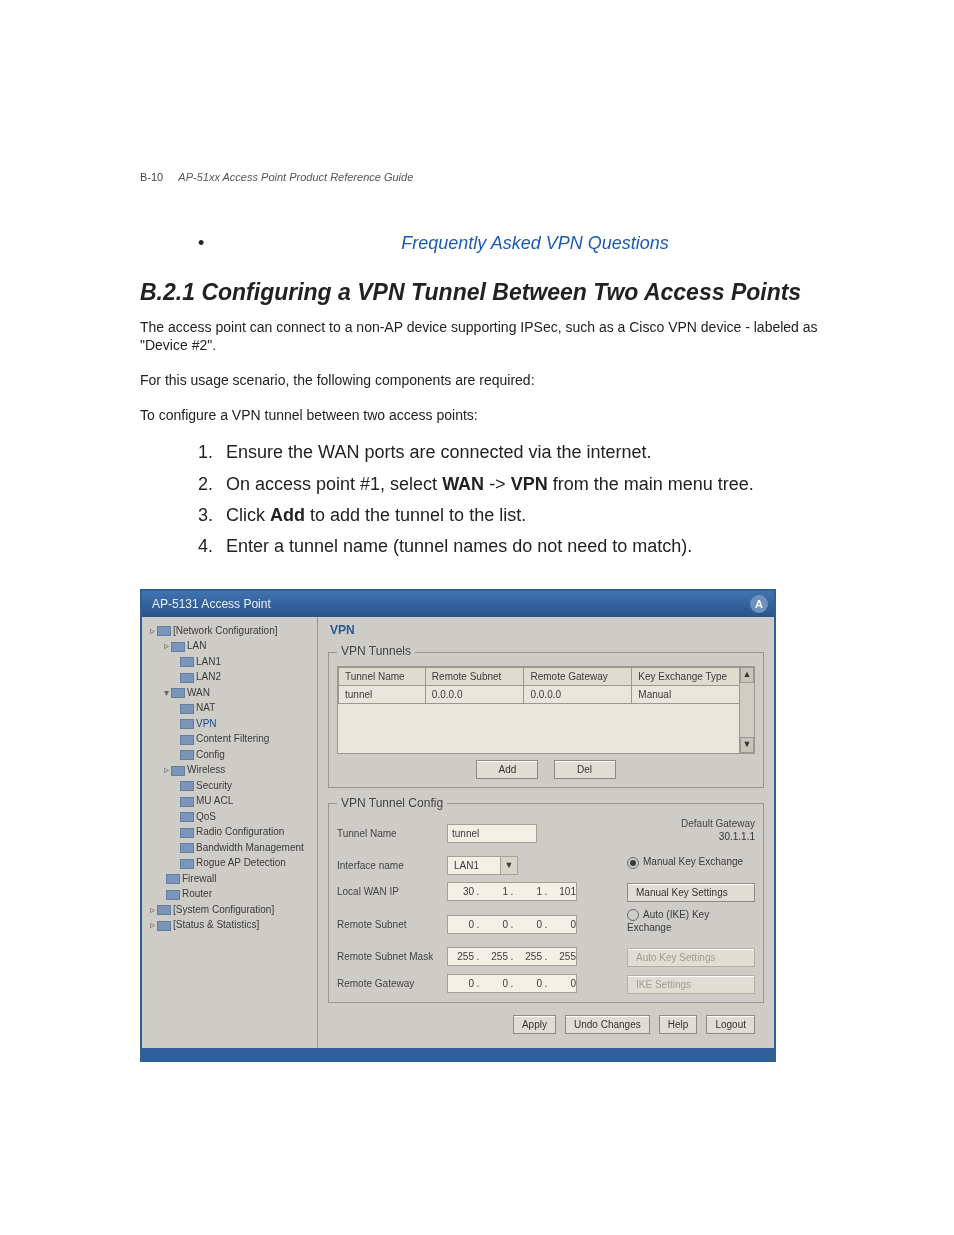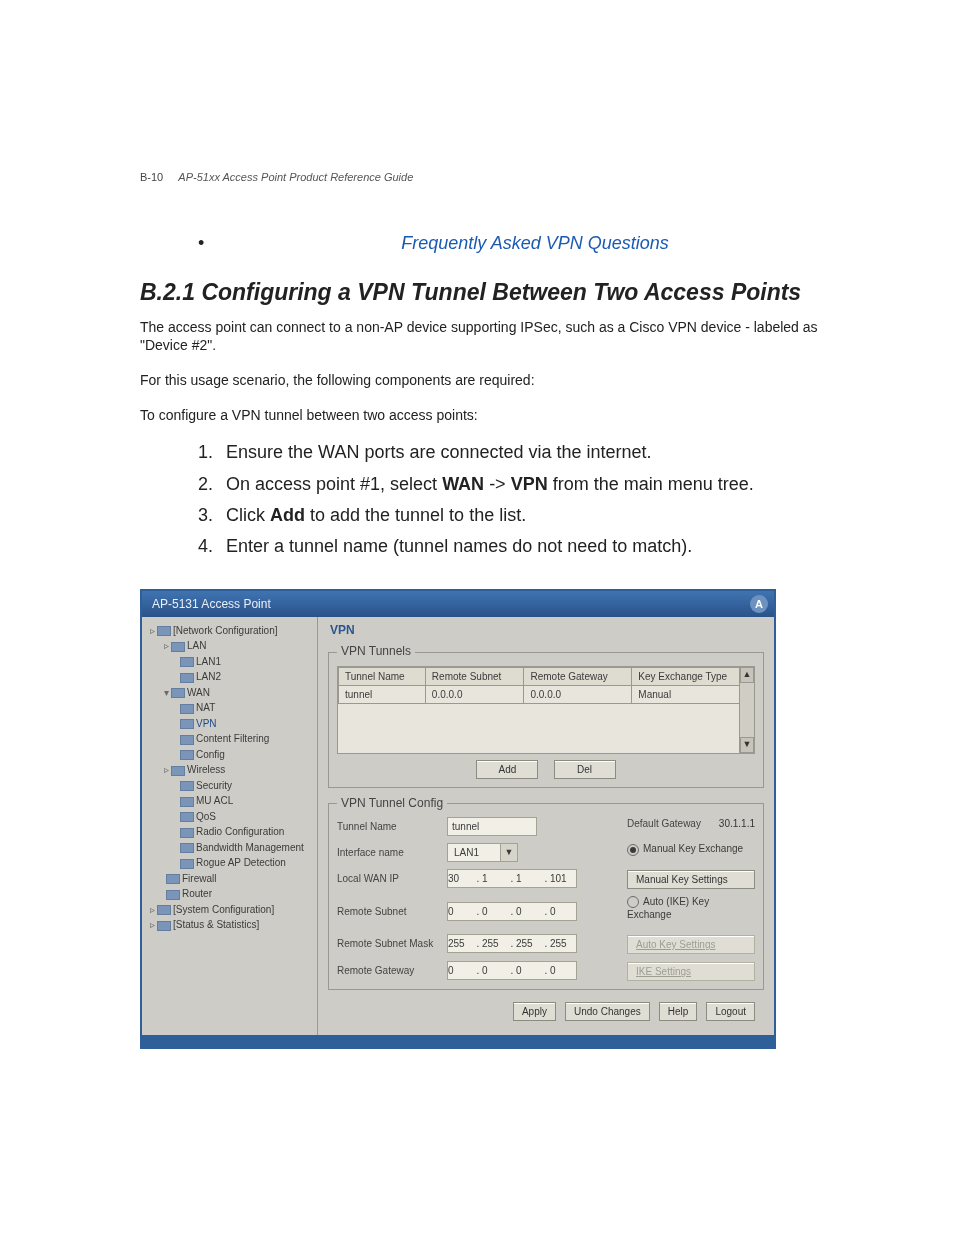--- a/index.html
+++ b/index.html
@@ -63,36 +63,36 @@
   table.vpn th, table.vpn td{border:1px solid var(--panel-border);padding:2px 6px;text-align:left;background:#e7e5dc;font-weight:400;}
   table.vpn th{background:#dedbd1;}
   .scrollbar{position:absolute;right:0;top:0;bottom:0;width:14px;background:#d0cec4;border-left:1px solid var(--panel-border);}
   .scroll-up,.scroll-down{position:absolute;left:0;right:0;height:14px;background:#c7c5bb;border:1px solid var(--panel-border);text-align:center;line-height:12px;font-size:9px;color:#333;}
   .scroll-up{top:0;} .scroll-down{bottom:0;}
 
   .btnrow{text-align:center;margin-top:6px;}
   .btn{display:inline-block;min-width:36px;padding:2px 12px;margin:0 6px;border:1px solid var(--btn-border);background:var(--btn-bg);font-size:10px;color:#333;box-shadow:0 1px 0 #fff inset;}
   .btn.small{min-width:0;padding:2px 8px;margin:0 3px;}
   .btn.wide{min-width:110px;padding:2px 8px;}
-  .btn[data-disabled="true"]{color:#9d9d93;border-color:var(--disabled);text-decoration:underline;}
+  .btn[data-disabled="true"]{color:#9d9d93;border-color:var(--disabled);}
 
   .cfg{display:grid;grid-template-columns:110px 140px 40px 1fr;row-gap:6px;align-items:center;font-size:10px;}
   .cfg .lab{color:#444;}
   .field{border:1px solid var(--field-border);background:#f1efe6;height:17px;line-height:17px;padding:0 4px;min-width:80px;display:inline-block;}
   .ipfield{display:inline-flex;gap:0;border:1px solid var(--field-border);background:#f1efe6;height:17px;line-height:17px;}
-  .ipfield span{width:26px;text-align:left;}
+  .ipfield span{width:26px;text-align:right;}
   .ipfield .dot{width:8px;text-align:center;}
   .select{display:inline-flex;align-items:center;border:1px solid var(--field-border);background:#f1efe6;height:17px;}
   .select .val{padding:0 6px;min-width:40px;}
   .select .caret{width:16px;height:17px;border-left:1px solid var(--field-border);background:#d7d5ca;text-align:center;line-height:17px;font-size:9px;}
   .radio{display:inline-block;width:10px;height:10px;border:1px solid #6b6b6b;border-radius:50%;margin-right:4px;vertical-align:middle;position:relative;}
   .radio.checked::after{content:"";position:absolute;inset:2px;background:#3a3a3a;border-radius:50%;}
   .rightcol{grid-column:4;}
   .rightcol .line{margin-bottom:6px;}
-  .rightcol .kv{display:flex;justify-content:space-between;align-items:flex-end;}
+  .rightcol .kv{display:flex;justify-content:space-between;align-items:flex-end;flex-direction:column;}
   .rightcol .kv .k{color:#444;}
   .rightcol .kv .v{color:#333;}
   .rightcol .btn.wide{display:block;margin:2px auto 0 auto;}
 
   .bottombar{text-align:right;padding:4px 6px 6px 0;}
   .system-strip{background:var(--panel-blue);height:12px;}
 </style>
 </head>
 <body>
 

